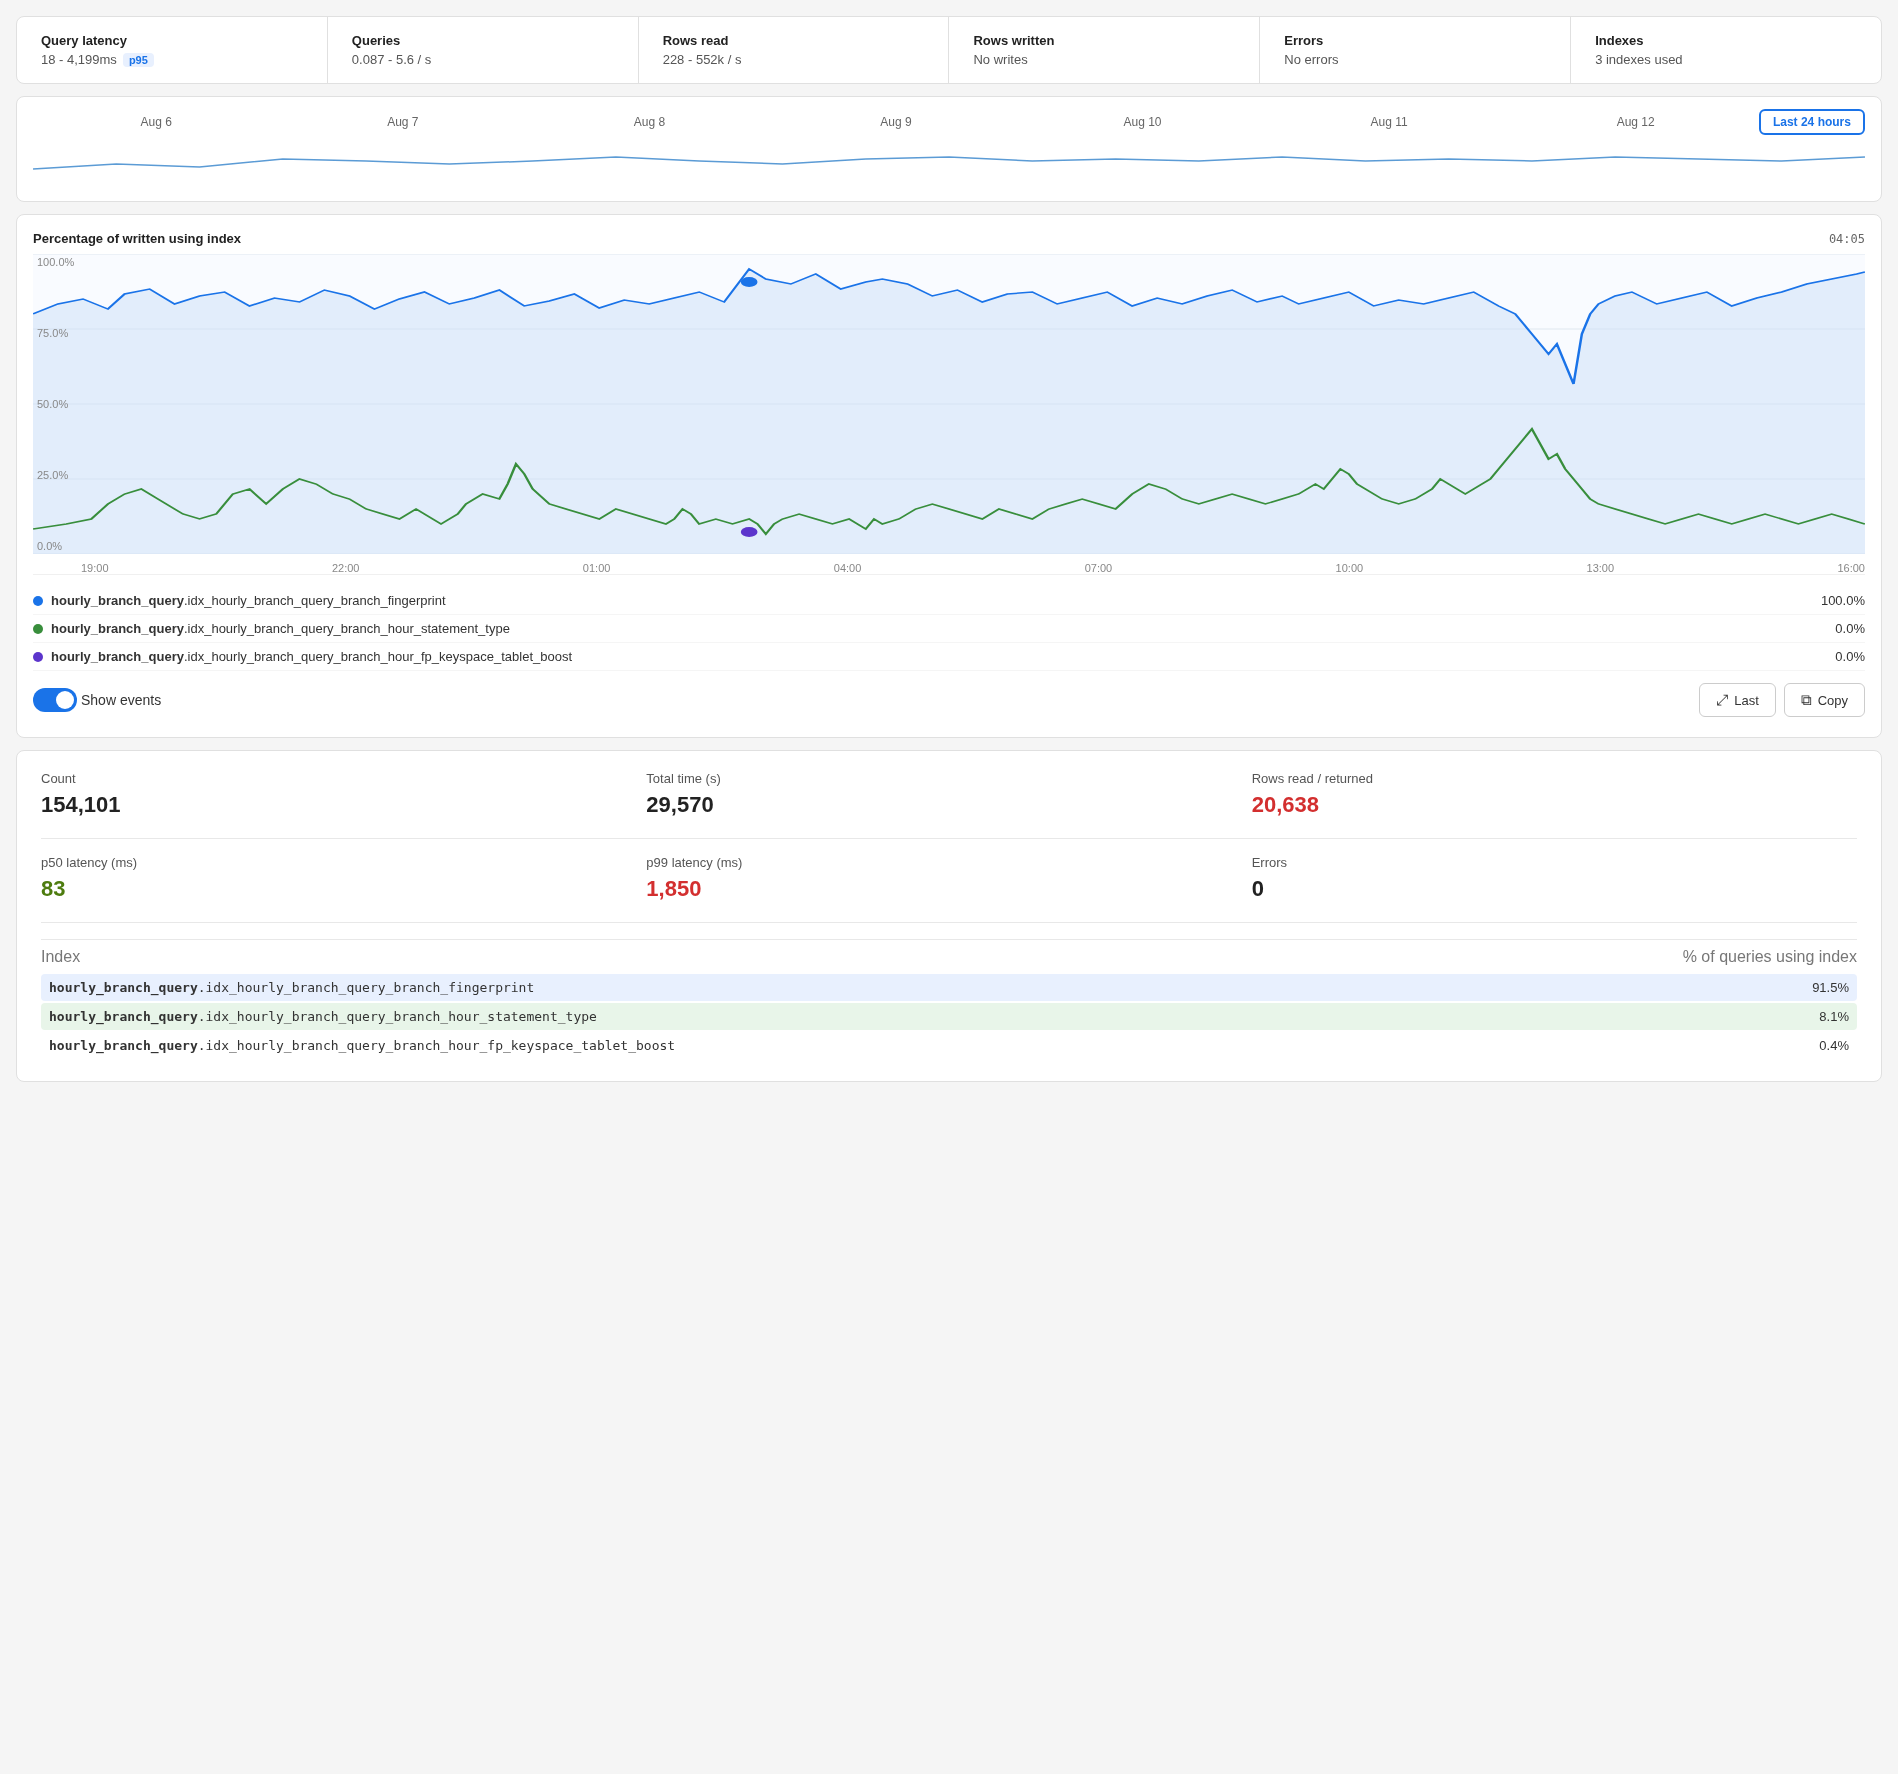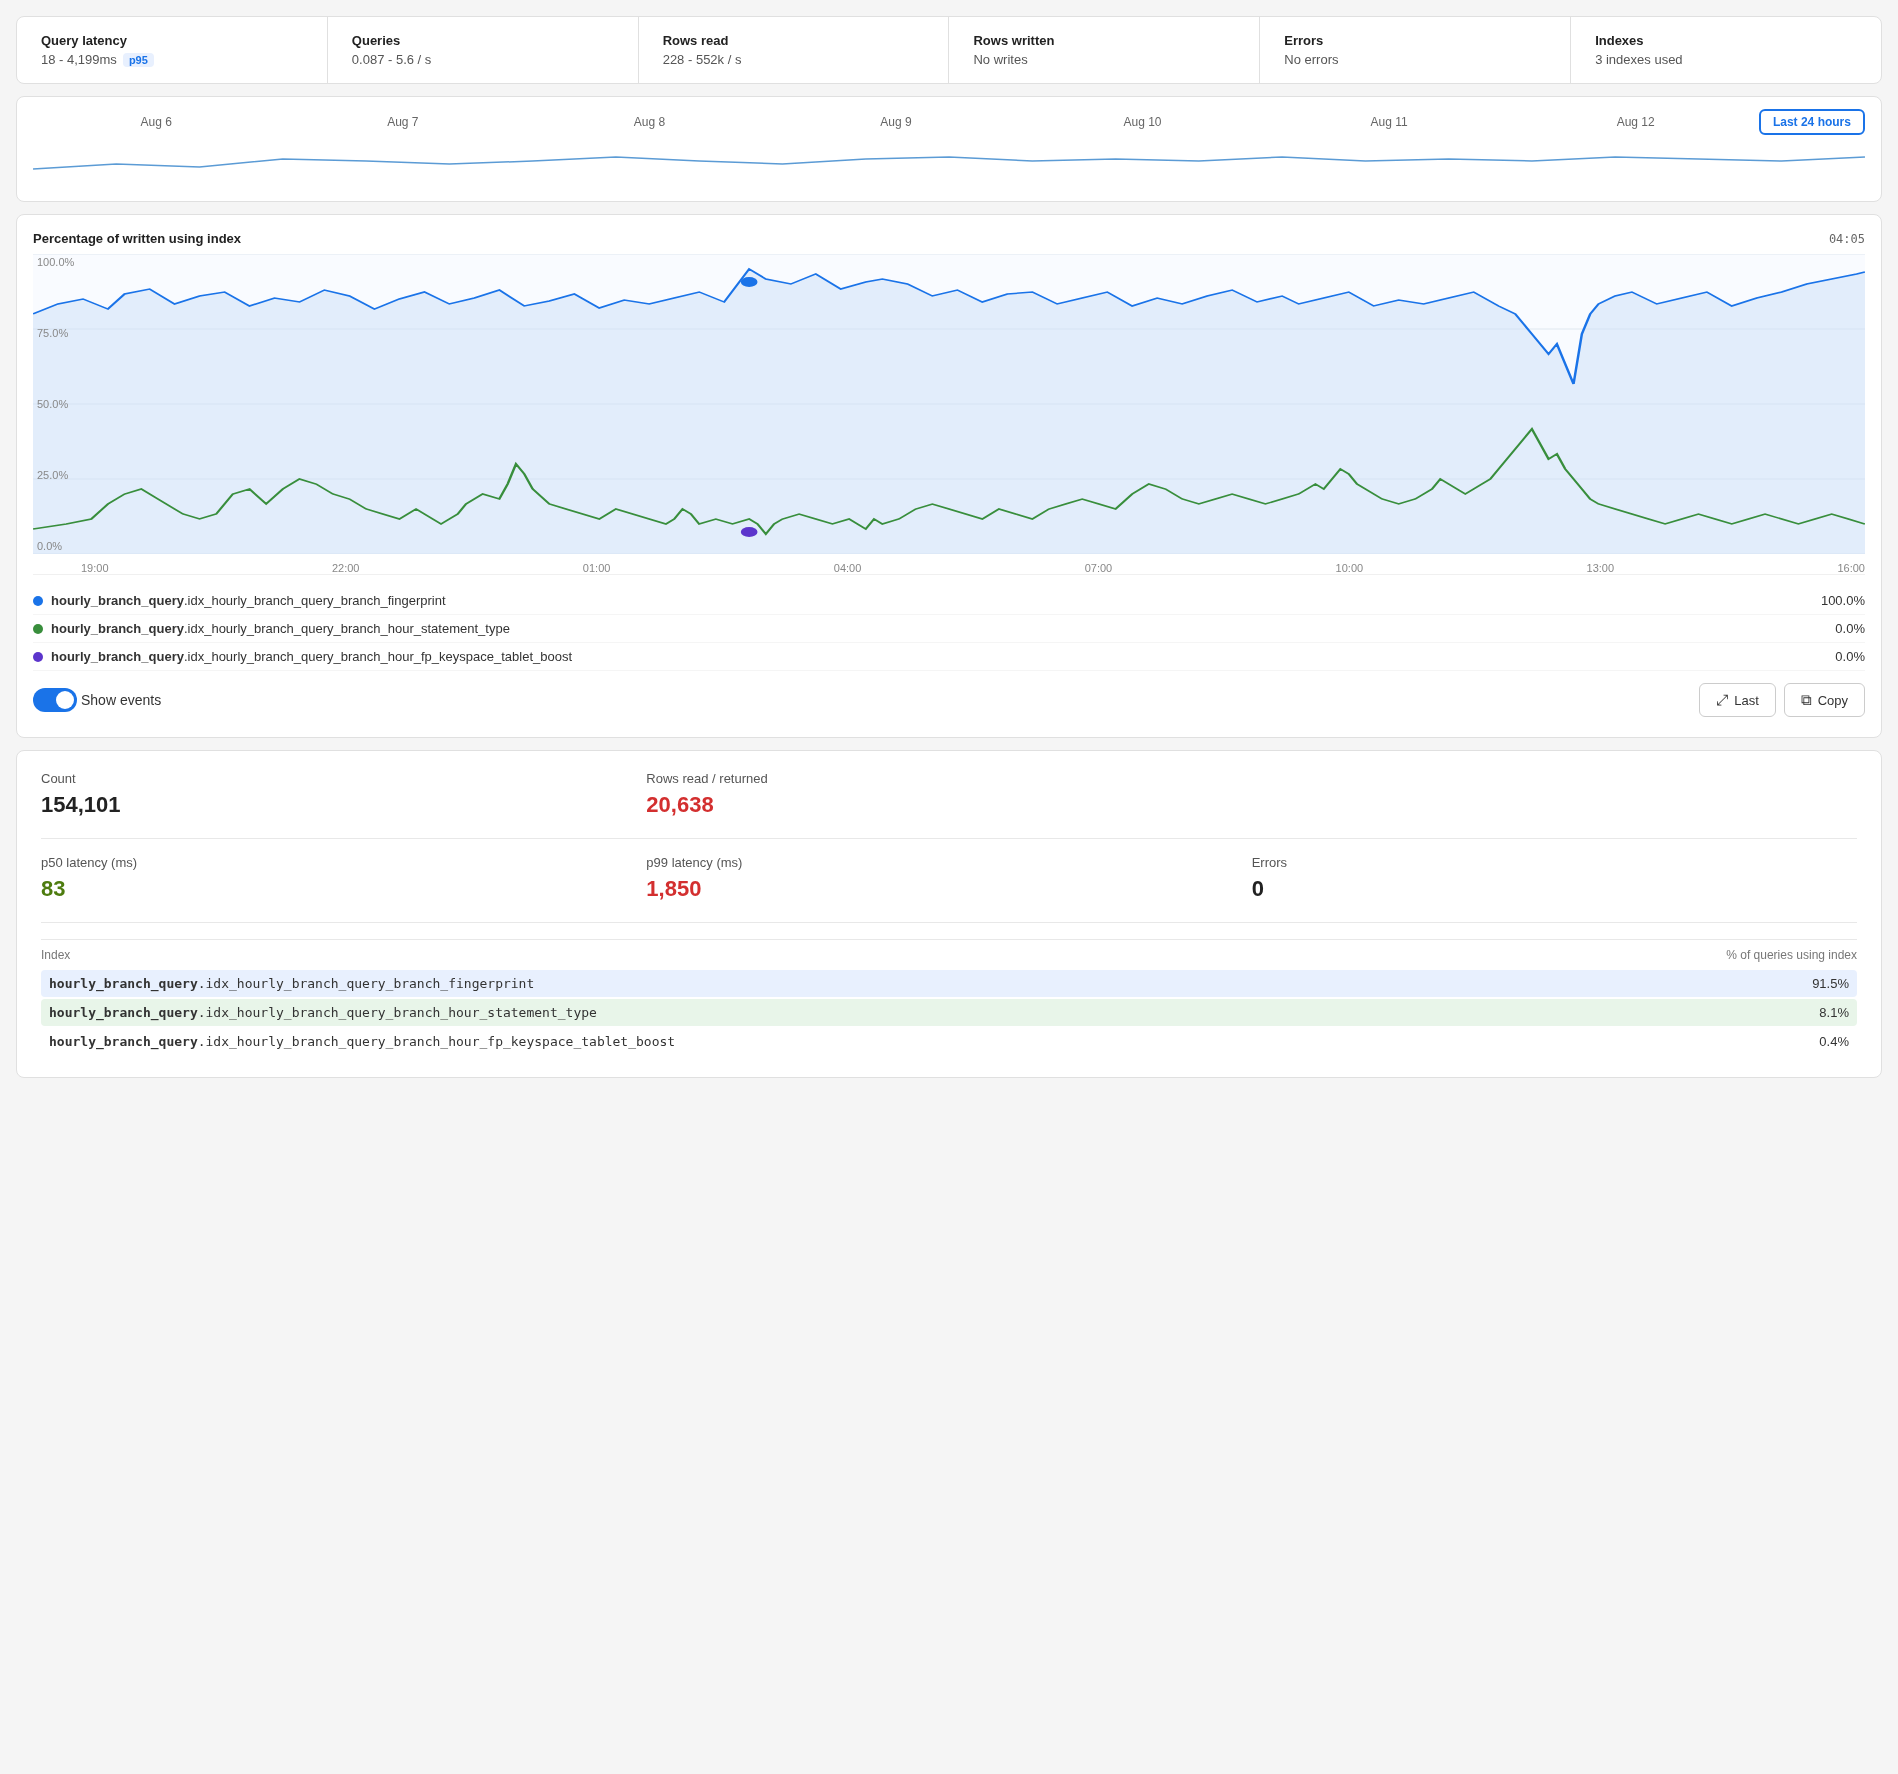--- a/index.html
+++ b/index.html
@@ -55,21 +55,21 @@
     
     .stats-cards { background: #fff; border: 1px solid #e0e0e0; border-radius: 8px; padding: 20px 24px; margin-bottom: 12px; }
     .stats-grid { display: grid; grid-template-columns: 1fr 1fr 1fr; margin-bottom: 20px; }
     .stat-card-label { font-size: 13px; color: #555; margin-bottom: 6px; }
     .stat-card-value { font-size: 22px; font-weight: 700; color: #222; }
     .stat-card-value.orange { color: #4d7c0f; }
     .stat-card-value.red { color: #d32f2f; }
     .stat-card-value.black { color: #222; }
 
     
-    .index-table-header { display: flex; justify-content: space-between; font-size: 12px; color: #777; padding: 8px 0; border-top: 1px solid #e8e8e8; margin-top: 12px; }
+    .index-table-header { display: flex; justify-content: space-between; font-size: 16px; color: #777; padding: 8px 0; border-top: 1px solid #e8e8e8; margin-top: 12px; }
     .index-row { display: flex; justify-content: space-between; align-items: center; padding: 6px 8px; border-radius: 4px; font-size: 13px; font-family: monospace; margin-bottom: 2px; }
     .index-row.blue-bg { background: #e8f0fe; }
     .index-row.green-bg { background: #e8f5e9; }
     .index-row.white-bg { background: #fff; }
     .index-name-bold { font-weight: 700; }
     .index-name-normal { font-weight: 400; }
     .index-pct { font-size: 13px; color: #333; font-family: sans-serif; }
     .divider { border: none; border-top: 1px solid #e8e8e8; margin: 16px 0; }
   </style>
 </head>
@@ -212,20 +212,24 @@
     </div>
   </div>
 
   <div class="stats-cards">
     <div class="stats-grid" id="stats-grid-1">
         <div>
           <div class="stat-card-label">Count</div>
     <div class="stat-card-value black">154,101</div>
         </div>
         <div>
+          <div class="stat-card-label">Total time (s)</div>
+    <div class="stat-card-value black">29,570</div>
+        </div>
+        <div>
           <div class="stat-card-label">Rows read / returned</div>
     <div class="stat-card-value red">20,638</div>
         </div>
       </div>
     <hr class="divider">
     <div class="stats-grid" id="stats-grid-2">
         <div>
           <div class="stat-card-label">p50 latency (ms)</div>
     <div class="stat-card-value orange">83</div>
         </div>

